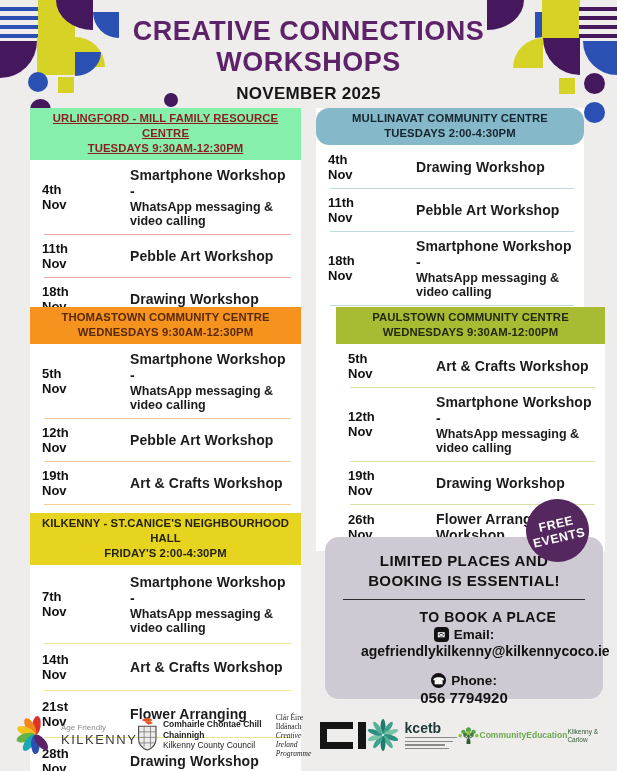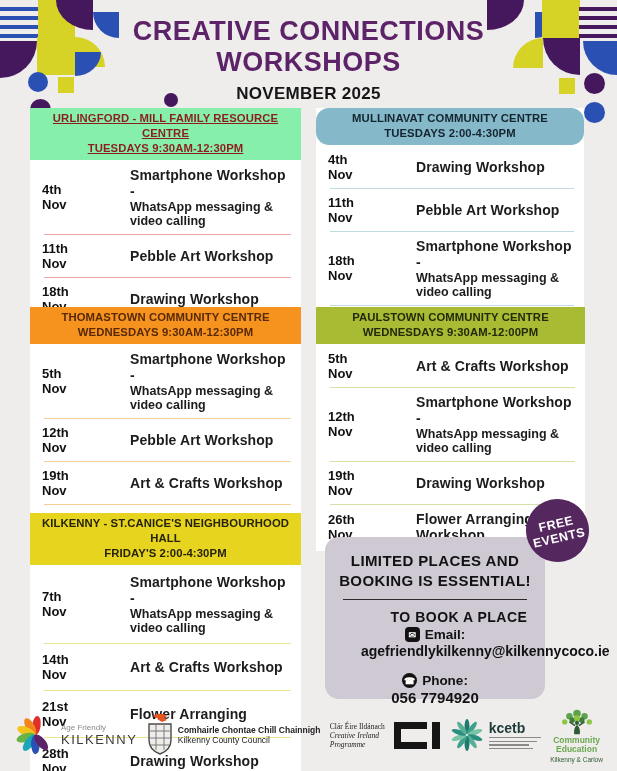--- a/index.html
+++ b/index.html
@@ -56,21 +56,21 @@
   .sec-m .divider{border-color:#c0dae2;}
   .sec-t .chead{background:#f6921e;color:#572a08;}
   .sec-t .divider{border-color:#f6cd96;}
   .sec-p .chead{background:#a9ba33;color:#232a0b;}
   .sec-p .divider{border-color:#d9e0a6;}
   .sec-k .chead{background:#e7d41f;color:#26230b;}
   .sec-k .divider{border-color:#efe38c;}
   .sec-k .wrow{padding:8px 8px 8px 12px;}
 
   
-  .booking{position:absolute;left:325px;top:537px;width:220px;height:162px;background:#cfc9d3;border-radius:14px;text-align:center;color:#121212;padding-top:14px;box-sizing:border-box;}
+  .booking{position:absolute;left:325px;top:537px;width:278px;height:162px;background:#cfc9d3;border-radius:14px;text-align:center;color:#121212;padding-top:14px;box-sizing:border-box;}
   .bk-head{font-size:15px;font-weight:800;letter-spacing:.4px;line-height:20px;}
   .bk-rule{border-top:1.6px solid #2a2a2a;margin:8px 18px 9px;}
   .bk-sub{font-size:14px;font-weight:800;letter-spacing:.5px;margin-left:48px;}
   .bk-line{font-size:13.5px;font-weight:700;margin-top:2px;display:flex;justify-content:center;align-items:center;gap:5px;}
   .icircle{display:inline-flex;width:15px;height:15px;border-radius:50%;background:#121212;color:#fff;font-size:9px;align-items:center;justify-content:center;}
   .isquare{border-radius:4px;}
   .bk-email{font-size:14px;font-weight:700;letter-spacing:0;margin-top:1px;padding-left:36px;}
   .bk-phone{font-size:15px;font-weight:700;margin-top:1px;}
   .bk-gap{height:12px;}
 
@@ -84,21 +84,21 @@
   .af-text .af2{font-size:13px;letter-spacing:1.5px;color:#3c3c3c;font-weight:500;}
   .cc-text div{font-size:8.5px;color:#222;line-height:10.5px;}
   .cc-text .b{font-weight:700;}
   .ci-text div{font-size:7.5px;color:#222;line-height:9px;font-family:"Liberation Serif",serif;}
   .ci-text .it{font-style:italic;}
   .ci-mark{display:flex;align-items:center;gap:5px;}
   .ci-c{width:26px;height:13px;border:7px solid #151515;border-right:none;}
   .ci-i{width:8px;height:27px;background:#151515;}
   .kcetb-text .kt{font-size:14px;font-weight:800;color:#1d3b36;line-height:14px;}
   .kcetb-text .kl{height:1.5px;background:#8a8a8a;margin-top:2.2px;}
-  .ce{display:flex;flex-direction:column;align-items:center;line-height:8px;}
+  .ce{display:flex;flex-direction:row;align-items:center;line-height:8px;}
   .ce .ce1{font-size:8.5px;font-weight:700;color:#6aa84f;line-height:9px;}
   .ce .ce2{font-size:6.5px;color:#2e5b33;margin-top:2px;}
 </style>
 </head>
 <body>
 
 <div class="page">
 
   <div class="corner tl">
     <div class="stripes"></div>
@@ -273,21 +273,21 @@
             <span>26th</span>
             <span>Nov</span>
           </div>
         <div class="wmain">
             <div class="wtitle">Drawing Workshop</div>
           </div>
       </div>
     </div>
   </section>
 
-  <section class="card sec-p" style="left:316px;top:307px;width:269px;min-height:191px;">
+  <section class="card sec-p" style="left:316px;top:307px;width:269px;min-height:191px;padding-left:20px;">
     <header class="chead">
       <div>PAULSTOWN COMMUNITY CENTRE</div>
       <div>WEDNESDAYS 9:30AM-12:00PM</div>
     </header>
     <div class="cbody">
       <div class="wrow">
         <div class="wdate">
             <span>5th</span>
             <span>Nov</span>
           </div>

